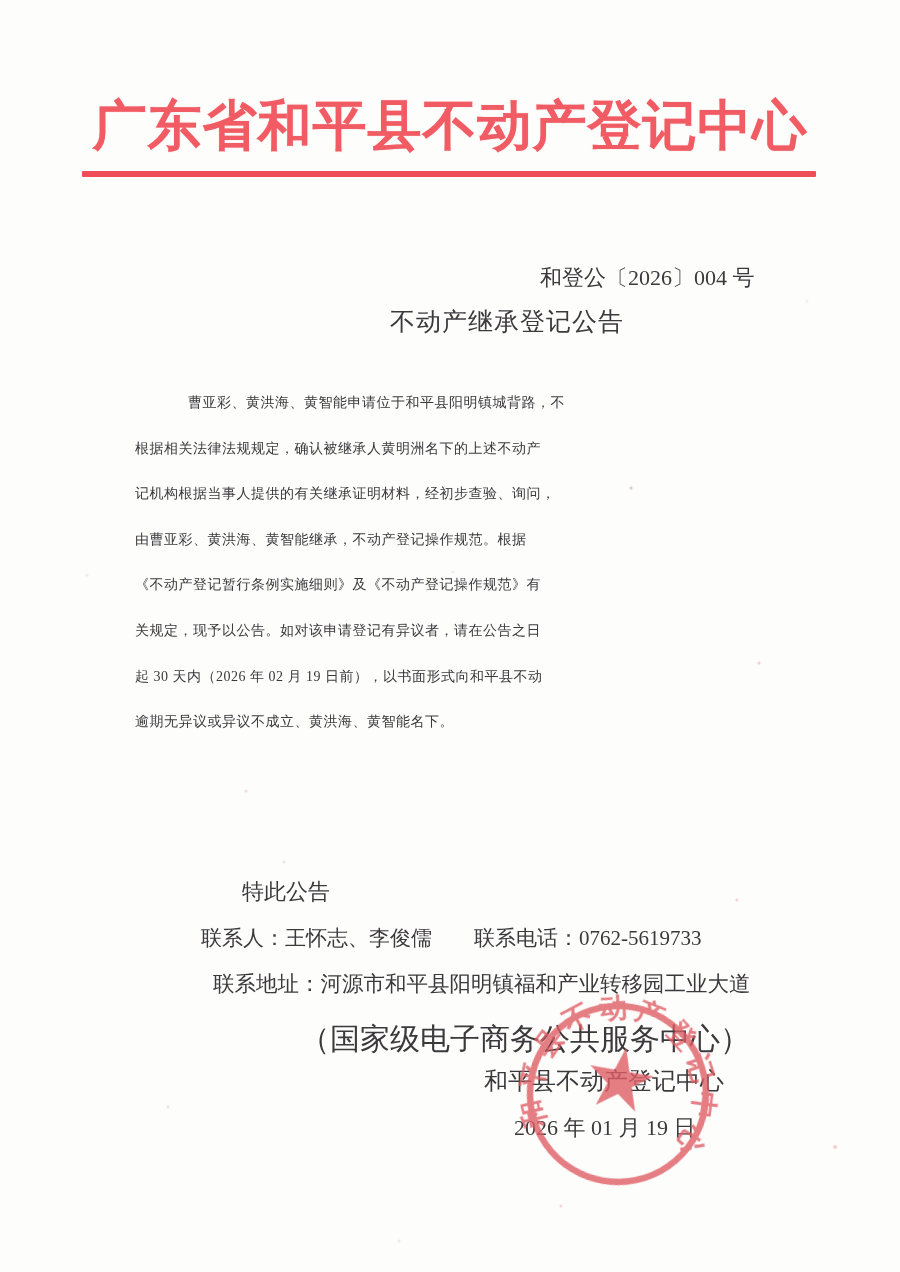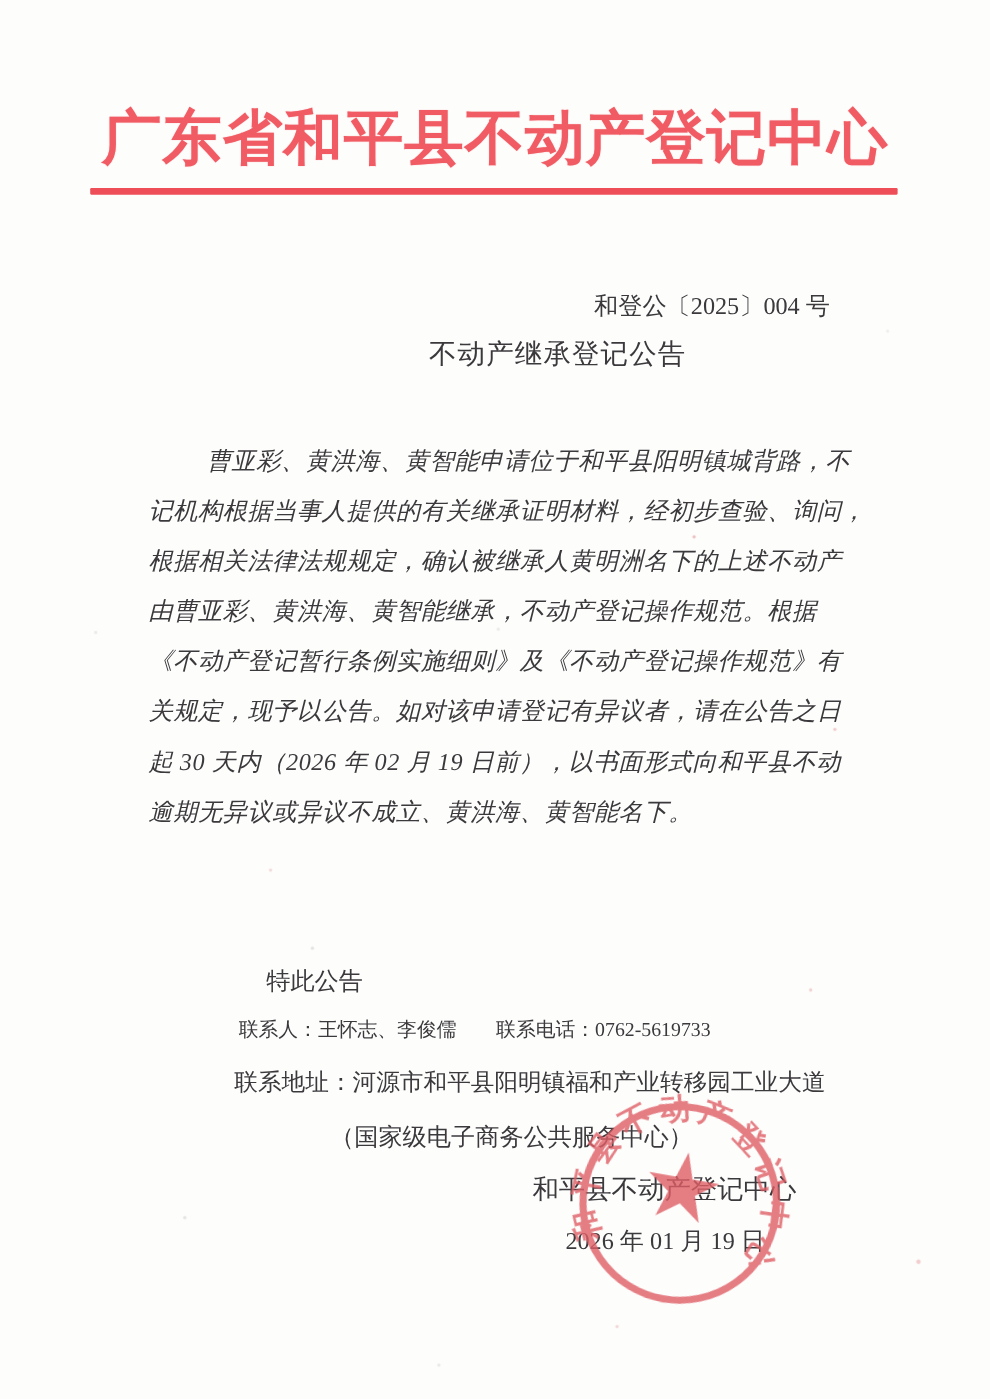--- a/index.html
+++ b/index.html
@@ -53,59 +53,58 @@
     left: 362px;
     top: 305px;
     font-size: 25px;
     letter-spacing: 1px;
     white-space: nowrap;
     margin-left: 28px;
   }
   .body-lines {
     position: absolute;
     left: 135px;
-    top: 396px;
+    top: 380px;
     width: 645px;
-    font-size: 22px;
+    font-size: 14px;
     line-height: 45.6px;
-    font-style: italic;
   }
   .body-line {
     height: 45.6px;
     white-space: nowrap;
     letter-spacing: 0.5px;
   }
   .body-lines .body-line:first-child { text-indent: 53px; }
   .closing {
     position: absolute;
     left: 213px;
     top: 877px;
     font-size: 22px;
     white-space: nowrap;
     margin-left: 29px;
   }
   .contact-line {
     position: absolute;
-    left: 217px;
+    left: 201px;
     top: 924px;
-    font-size: 18px;
+    font-size: 21px;
     white-space: nowrap;
   }
   .address-line {
     position: absolute;
     left: 213px;
     top: 969px;
     font-size: 21.5px;
     white-space: nowrap;
   }
   .address-line2 {
     position: absolute;
     left: 300px;
     top: 1019px;
-    font-size: 22px;
+    font-size: 30px;
     white-space: nowrap;
     text-align: center;
   }
   .sign-org {
     position: absolute;
     left: 484px;
     top: 1065px;
     font-size: 24px;
     white-space: nowrap;
   }
@@ -160,28 +159,28 @@
 </style>
 </head>
 <body>
 
 <div class="page">
 
   <div class="letterhead">广东省和平县不动产登记中心</div>
 
   <div class="letterhead-rule"></div>
 
-  <div class="doc-number">和登公〔2025〕004 号</div>
+  <div class="doc-number">和登公〔2026〕004 号</div>
 
   <div class="doc-title">不动产继承登记公告</div>
 
   <div class="body-lines">
       <div class="body-line">曹亚彩、黄洪海、黄智能申请位于和平县阳明镇城背路，不</div>
+      <div class="body-line">根据相关法律法规规定，确认被继承人黄明洲名下的上述不动产</div>
       <div class="body-line">记机构根据当事人提供的有关继承证明材料，经初步查验、询问，</div>
-      <div class="body-line">根据相关法律法规规定，确认被继承人黄明洲名下的上述不动产</div>
       <div class="body-line">由曹亚彩、黄洪海、黄智能继承，不动产登记操作规范。根据</div>
       <div class="body-line">《不动产登记暂行条例实施细则》及《不动产登记操作规范》有</div>
       <div class="body-line">关规定，现予以公告。如对该申请登记有异议者，请在公告之日</div>
       <div class="body-line">起 30 天内（2026 年 02 月 19 日前），以书面形式向和平县不动</div>
       <div class="body-line">逾期无异议或异议不成立、黄洪海、黄智能名下。</div>
     </div>
 
   <div class="closing">特此公告</div>
 
   <div class="contact-line">联系人：王怀志、李俊儒　　联系电话：0762-5619733</div>

